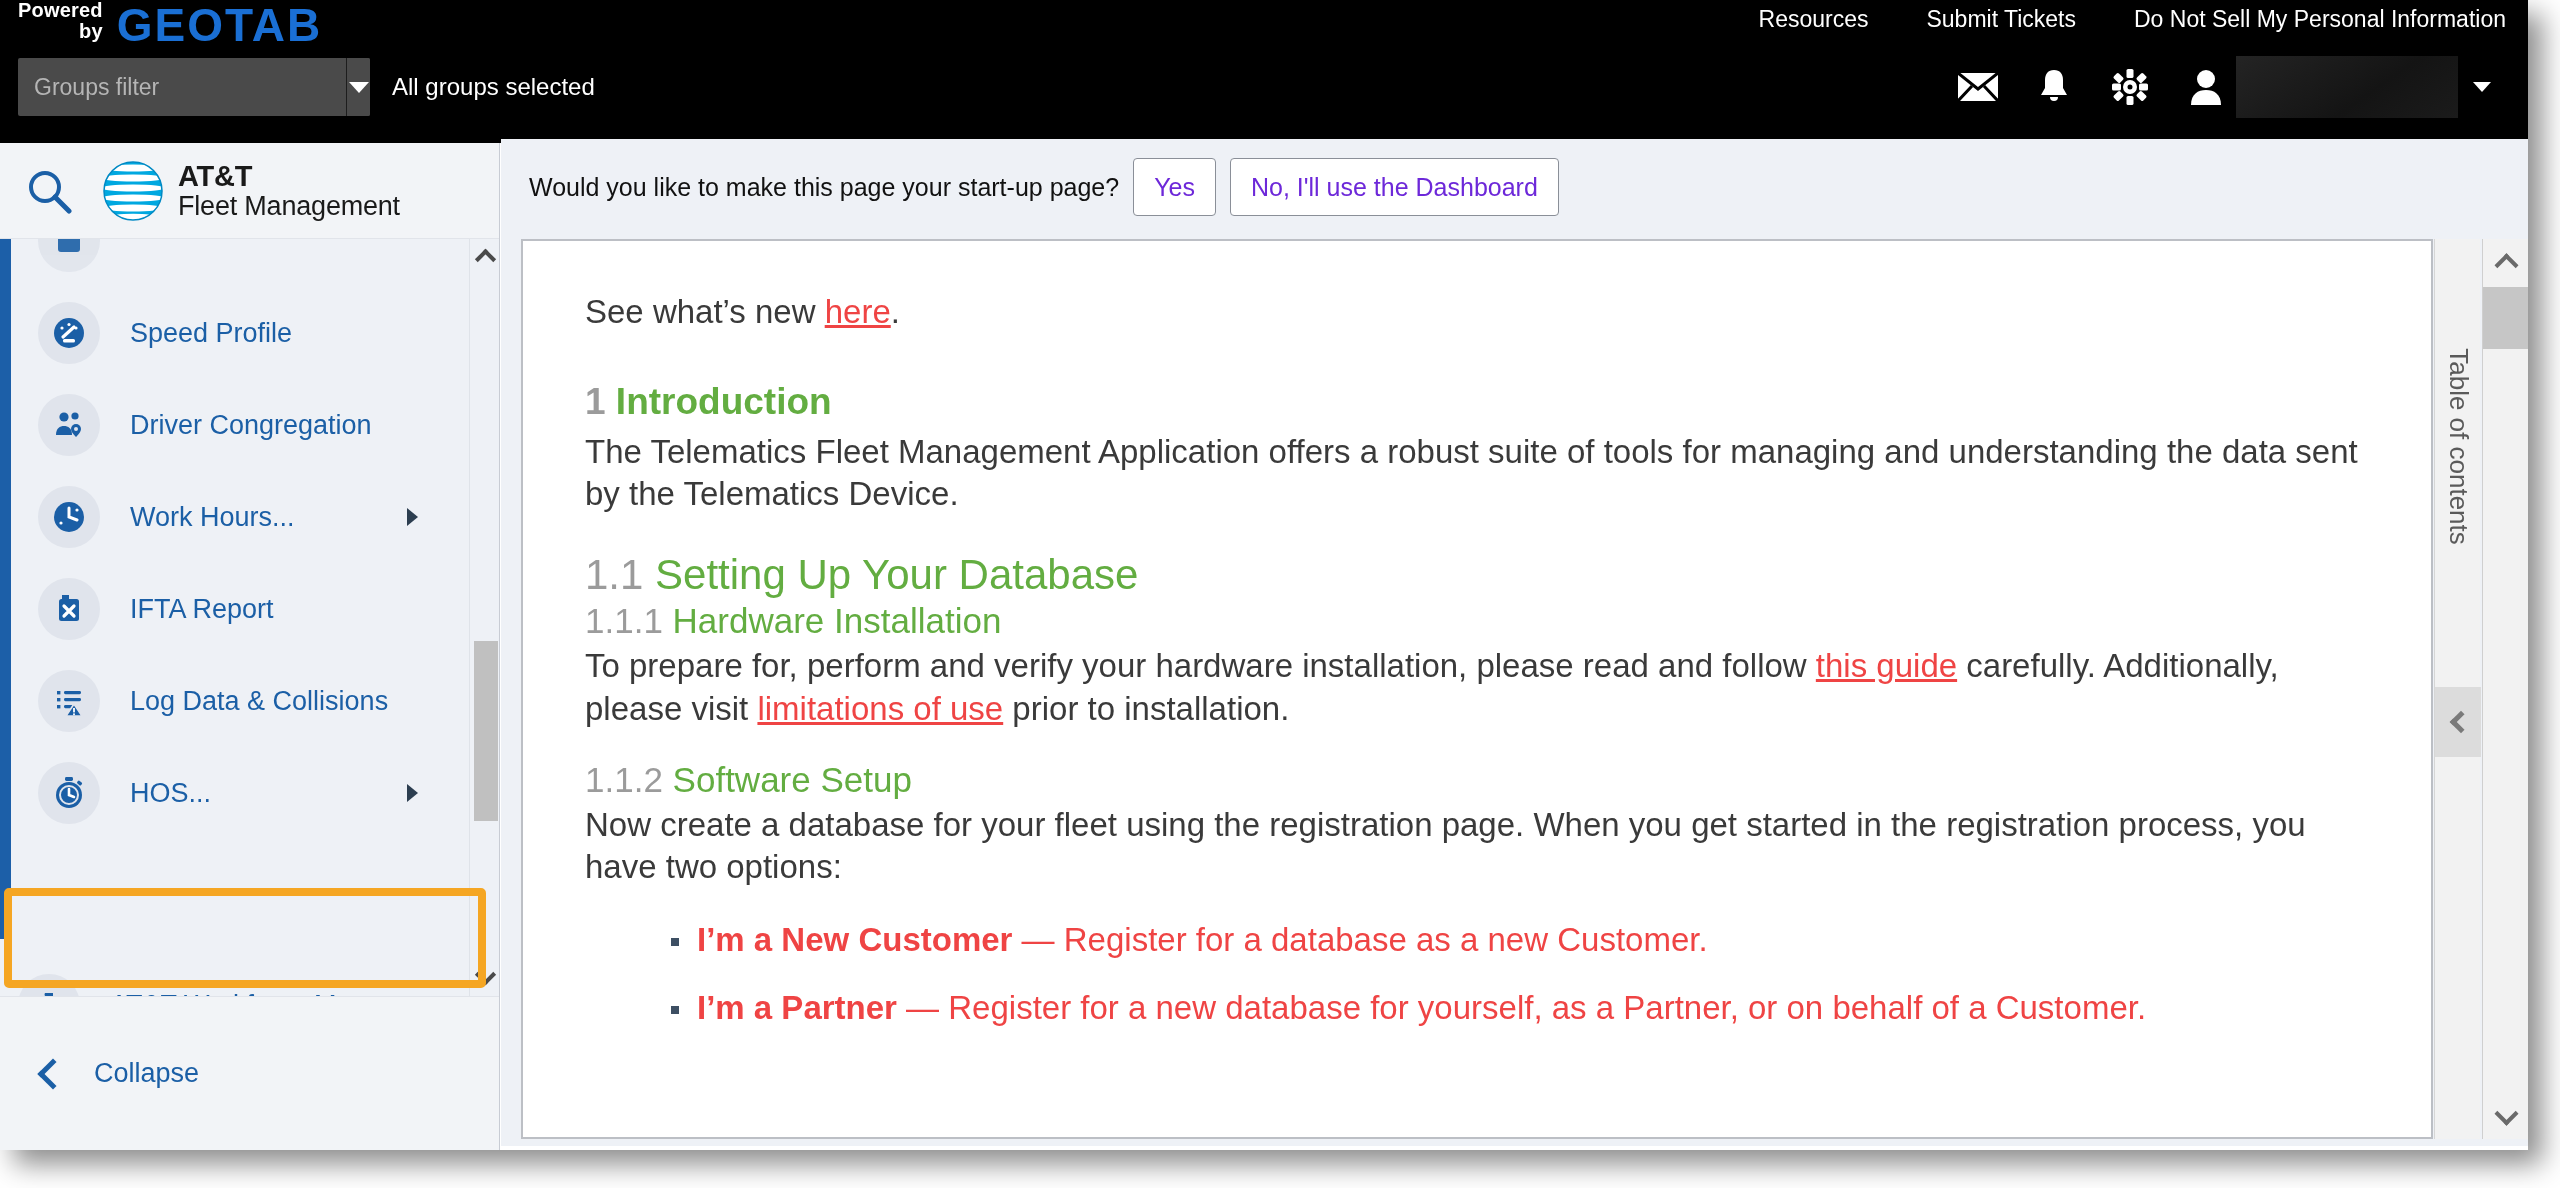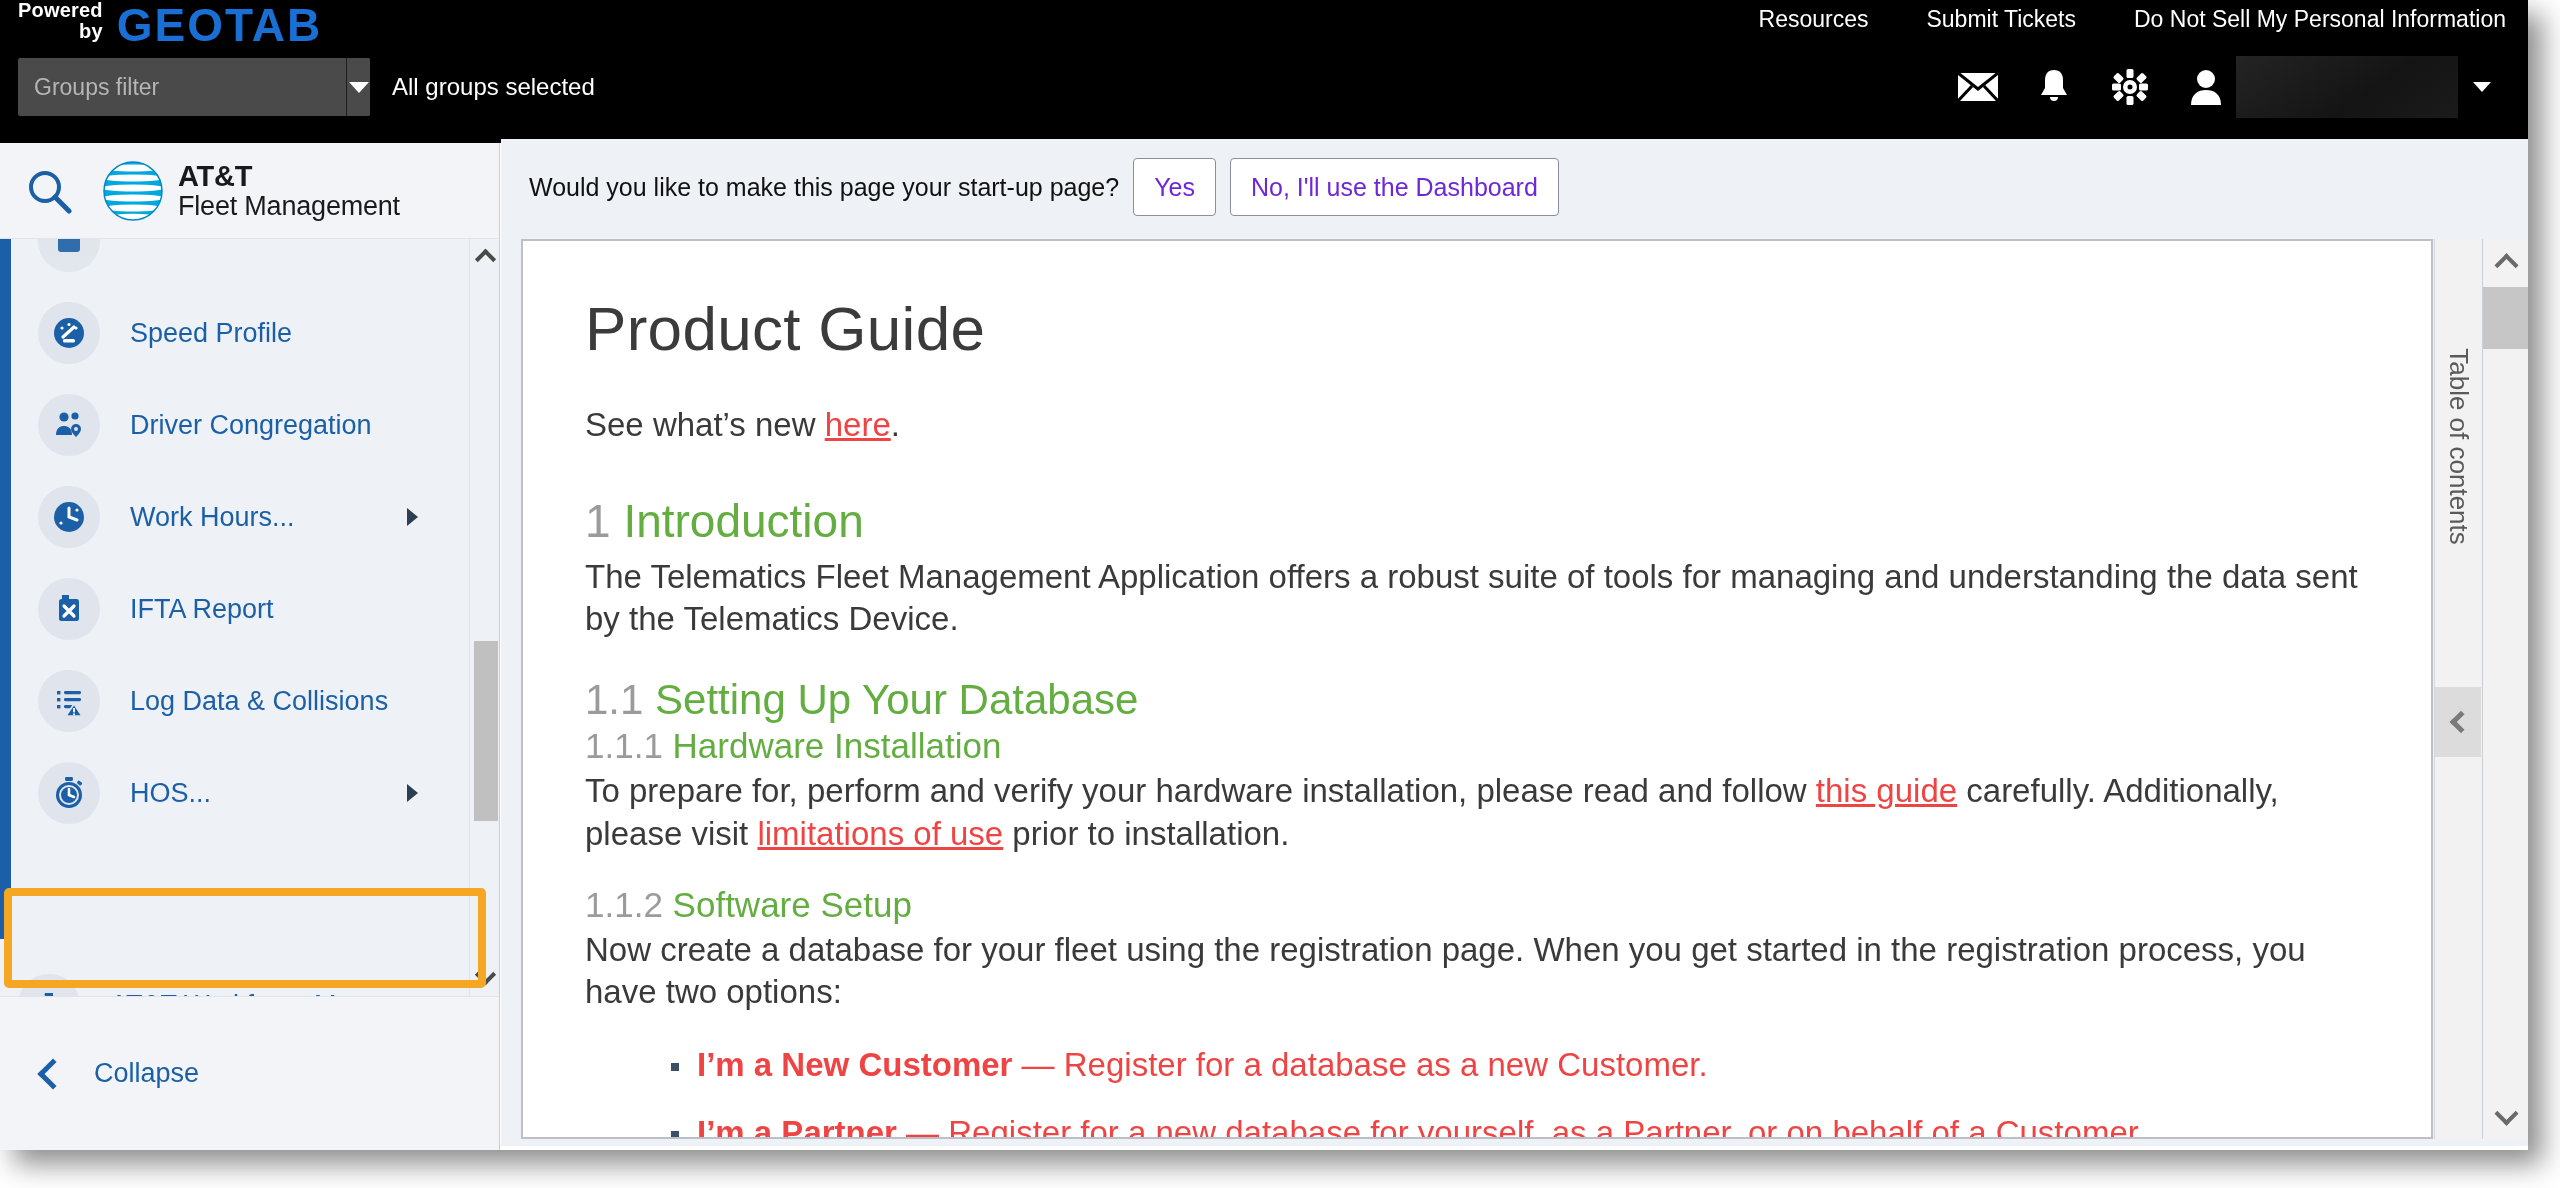--- a/index.html
+++ b/index.html
@@ -249,21 +249,21 @@
   #doc-title {
     font-size: 62px; font-weight: 400; color: #3b3b3b;
     letter-spacing: .3px; margin-bottom: 42px;
   }
   #see-whats-new { font-size: 33px; color: #3a3a3a; margin-bottom: 50px; }
   a.doc-link { color: #ef4444; text-decoration: underline; }
 
   .h1-row { margin-bottom: 8px; }
   .h-num { color: #9b9b9b; }
   .h-txt { color: #63ad41; }
-  .h1-row { font-size: 46px; font-weight: 400; }
+  .h1-row { font-size: 37px; font-weight: 700; }
   .h2-row { font-size: 42px; font-weight: 400; margin-bottom: 2px; }
   .h3-row { font-size: 35px; font-weight: 400; margin-bottom: 4px; }
 
   .doc-p {
     font-size: 33px; line-height: 1.28; color: #3a3a3a;
     margin-bottom: 36px;
   }
   .doc-p.tight { margin-bottom: 30px; }
 
   #doc-list { list-style: none; margin: 14px 0 0 86px; }
@@ -569,21 +569,20 @@
 
     <div id="startup-banner">
       <span id="startup-question">Would you like to make this page your start-up page?</span>
       <button class="banner-btn" id="btn-yes">Yes</button>
       <button class="banner-btn" id="btn-no">No, I'll use the Dashboard</button>
     </div>
 
     <div id="doc-shell">
       <div id="doc-body">
 
-        <div id="doc-title">Product Guide</div>
 
         <div id="see-whats-new">
           <span>See what’s new </span><a class="doc-link" href="#">here</a><span>.</span>
         </div>
 
         <div class="h1-row">
           <span class="h-num">1</span>
           <span class="h-txt">Introduction</span>
         </div>
         <div class="doc-p">The Telematics Fleet Management Application offers a robust suite of tools for managing and understanding the data sent by the Telematics Device.</div>

